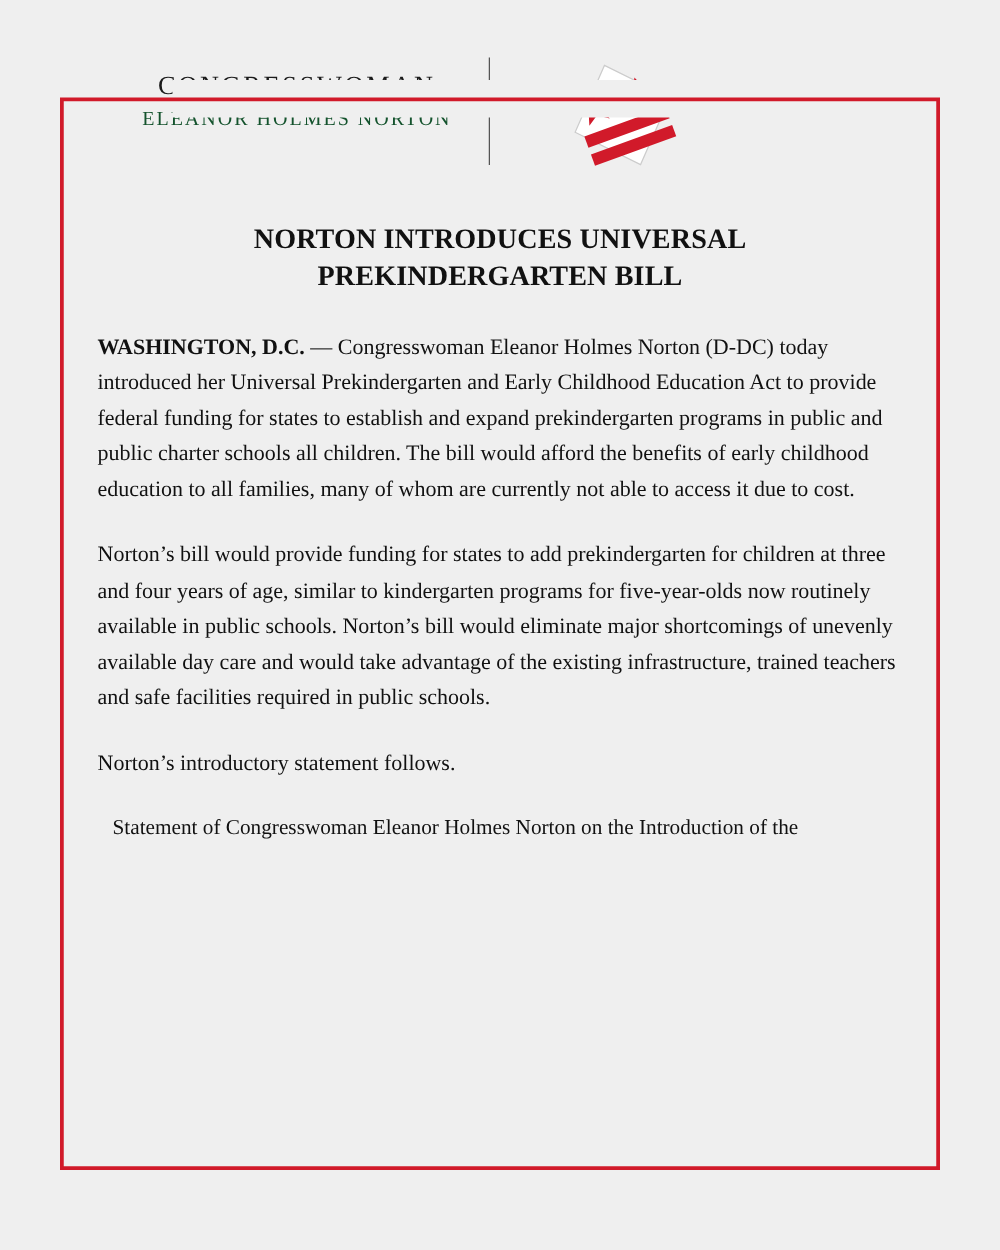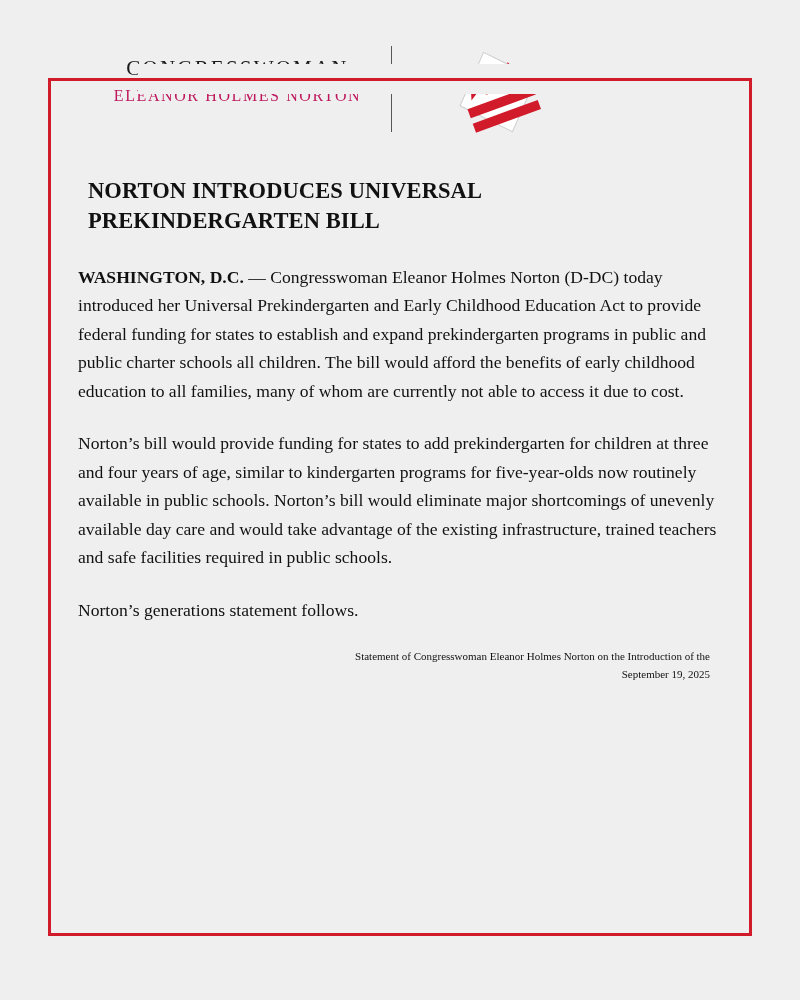--- a/index.html
+++ b/index.html
@@ -65,21 +65,21 @@
     letter-spacing: 2.2px;
     font-weight: normal;
     color: #1a1a1a;
     font-variant: small-caps;
     text-transform: uppercase;
   }
   .cw-line2 {
     font-family: "Liberation Serif", serif;
     font-size: 16px;
     letter-spacing: 1.6px;
-    color: #be185d;
+    color: #14532d;
     margin-top: 6px;
     text-transform: uppercase;
   }
   .divider {
     width: 1px;
     background: #555;
     height: 86px;
     margin-top: 2px;
   }
   .header-right {
@@ -114,40 +114,40 @@
   .content {
     position: absolute;
     left: 78px;
     top: 176px;
     width: 644px;
   }
   .doc-title {
     font-family: "Liberation Serif", serif;
     font-weight: bold;
     font-size: 22.5px;
-    text-align: left;
+    text-align: center;
     line-height: 1.35;
     letter-spacing: 0.1px;
     margin: 0 0 26px 0;
     padding: 0 10px;
   }
   p.body-par {
     font-size: 17.6px;
     line-height: 1.62;
     margin: 0 0 24px 0;
     text-align: left;
   }
   p.body-par:last-child { margin-bottom: 0; }
   .dateline {
     font-weight: bold;
     margin-top: 41px;
   }
   .statement-block {
-    text-align: right;
-    font-size: 11px;
+    text-align: left;
+    font-size: 17px;
     line-height: 1.62;
     margin: 0 0 24px 0;
     padding: 0 12px;
     font-family: Liberation Serif, serif;
   }
 </style>
 </head>
 <body>
 
 <div class="page">
@@ -182,22 +182,21 @@
     <h1 class="doc-title">NORTON INTRODUCES UNIVERSAL PREKINDERGARTEN BILL</h1>
 
     <p class="body-par">
       <span class="dateline">WASHINGTON, D.C.</span>
       <span>— Congresswoman Eleanor Holmes Norton (D-DC) today introduced her Universal Prekindergarten and Early Childhood Education Act to provide federal funding for states to establish and expand prekindergarten programs in public and public charter schools all children. The bill would afford the benefits of early childhood education to all families, many of whom are currently not able to access it due to cost.</span>
     </p>
 
 
     <p class="body-par">Norton’s bill would provide funding for states to add prekindergarten for children at three and four years of age, similar to kindergarten programs for five-year-olds now routinely available in public schools. Norton’s bill would eliminate major shortcomings of unevenly available day care and would take advantage of the existing infrastructure, trained teachers and safe facilities required in public schools.</p>
 
-    <p class="body-par">Norton’s generations statement follows.</p>
+    <p class="body-par">Norton’s introductory statement follows.</p>
 
     <div class="statement-block">
       <div>Statement of Congresswoman Eleanor Holmes Norton on the Introduction of the</div>
-      <div>September 19, 2025</div>
     </div>
 
   </div>
 
 </div>
 
 </body></html>

